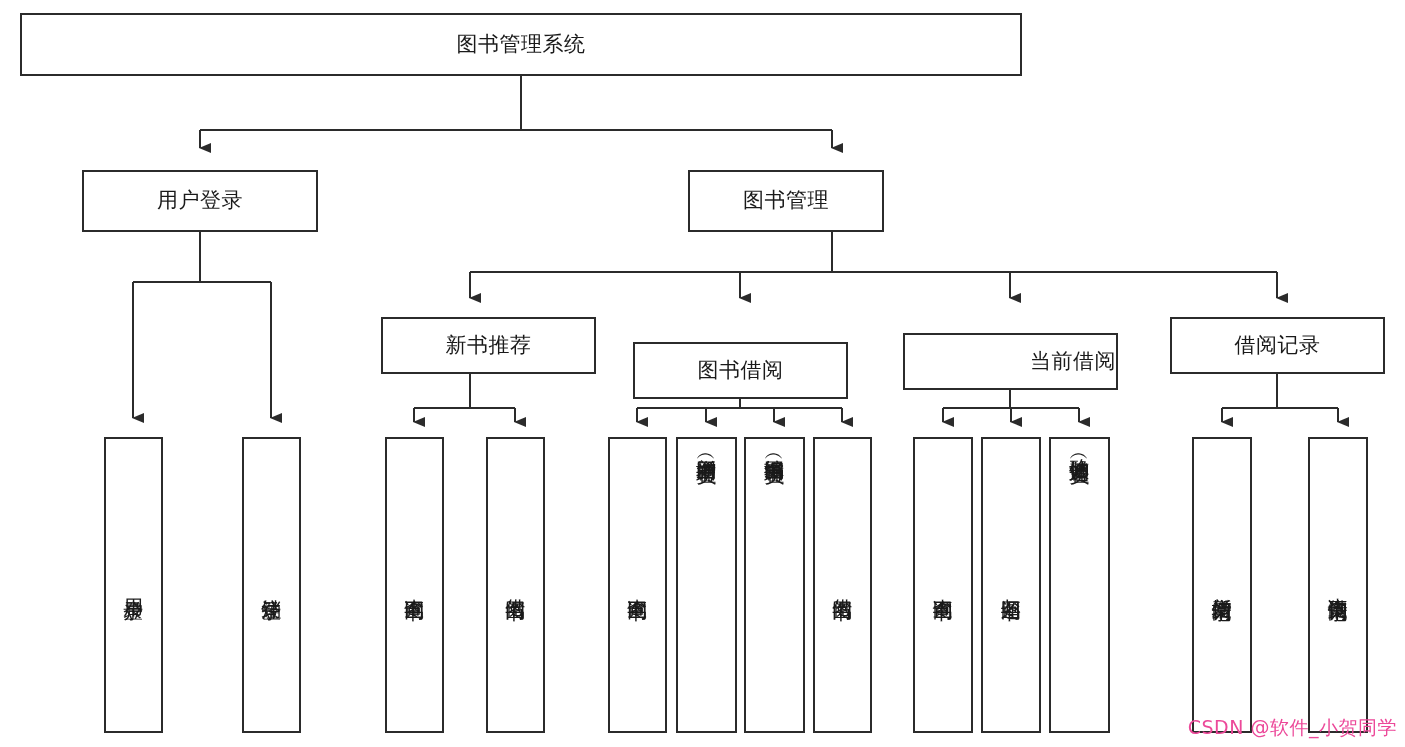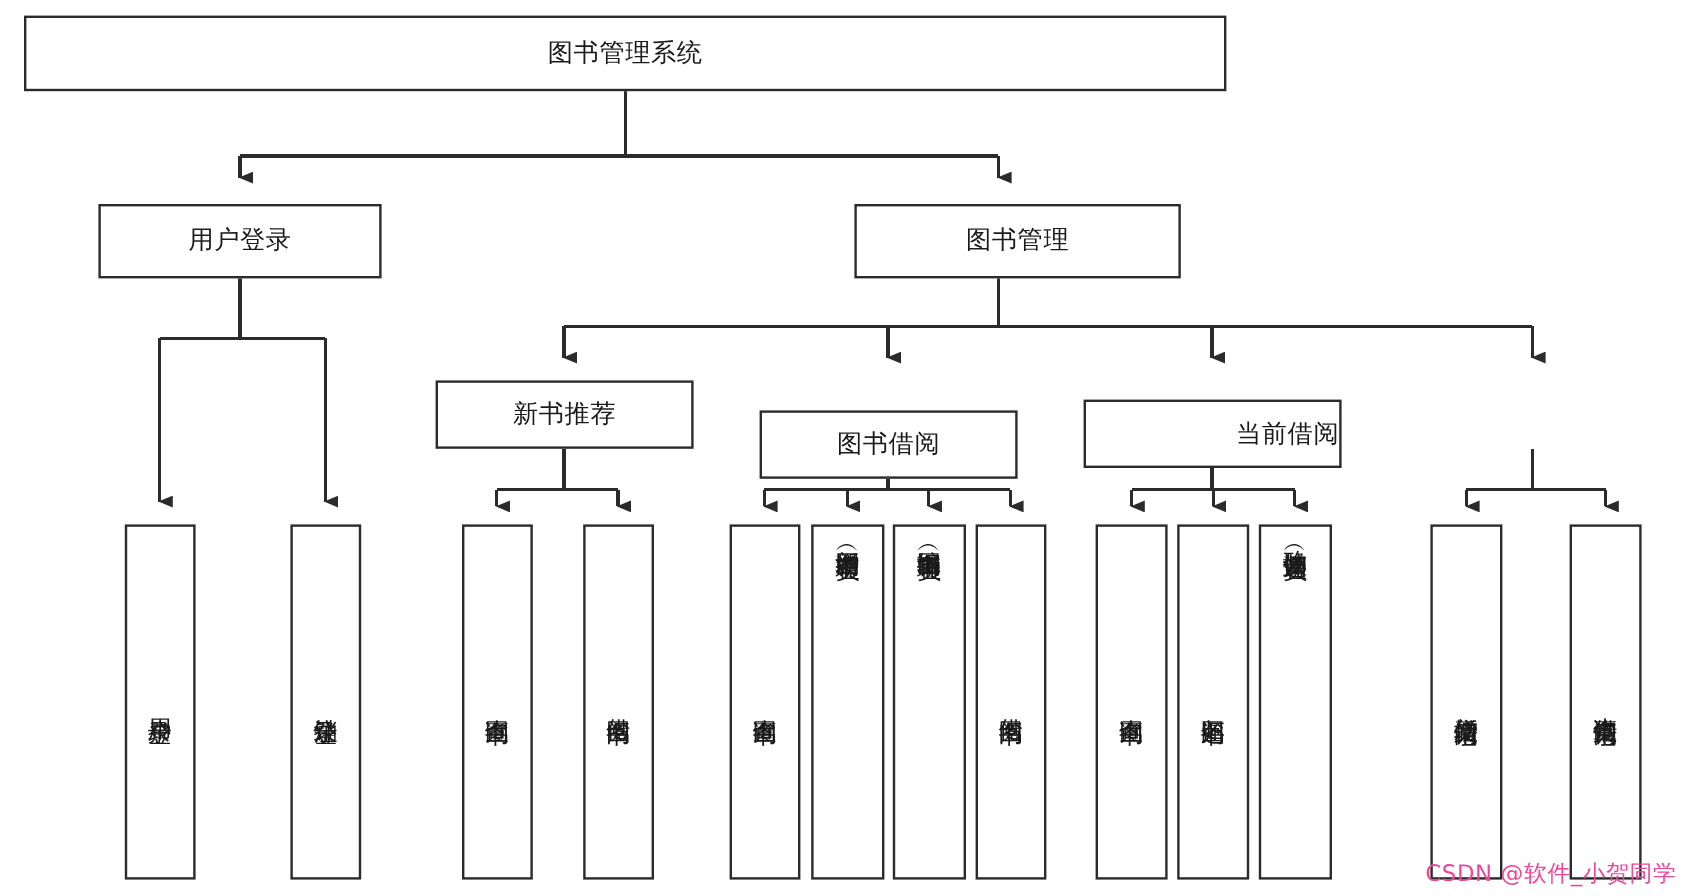--- a/index.html
+++ b/index.html
@@ -132,33 +132,36 @@
     </g>
   </svg>
 
   <div class="node h" style="left:20px; top:13px; width:1002px; height:63px;">
     <span class="label">图书管理系统</span>
   </div>
 
   <div class="node h" style="left:82px; top:170px; width:236px; height:62px;">
     <span class="label">用户登录</span>
   </div>
-  <div class="node h" style="left:712px; top:170px; width:272px; height:62px;">
+  <div class="node h" style="left:688px; top:170px; width:196px; height:62px;">
     <span class="label">图书管理</span>
   </div>
 
-  <div class="node h" style="left:363px; top:317px; width:215px; height:57px;align-items:center;">
+  <div class="node h" style="left:381px; top:317px; width:215px; height:57px;align-items:center;">
     <span class="label">新书推荐</span>
   </div>
   <div class="node h" style="left:633px; top:317px; width:215px; height:57px;margin-top:25px;">
     <span class="label">图书借阅</span>
   </div>
   <div class="node h" style="left:903px; top:333px; width:215px; height:57px;justify-content:flex-end;">
     <span class="label">当前借阅</span>
   </div>
+  <div class="node h" style="left:1170px; top:317px; width:215px; height:57px;">
+    <span class="label">借阅记录</span>
+  </div>
 
   <div class="node v mid" style="left:104px; top:437px; width:59px; height:296px;">
     <span class="label">用户登录</span>
   </div>
   <div class="node v mid" style="left:242px; top:437px; width:59px; height:296px;">
     <span class="label">注销登录</span>
   </div>
 
   <div class="node v mid" style="left:385px; top:437px; width:59px; height:296px;">
     <span class="label">查询图书</span>

